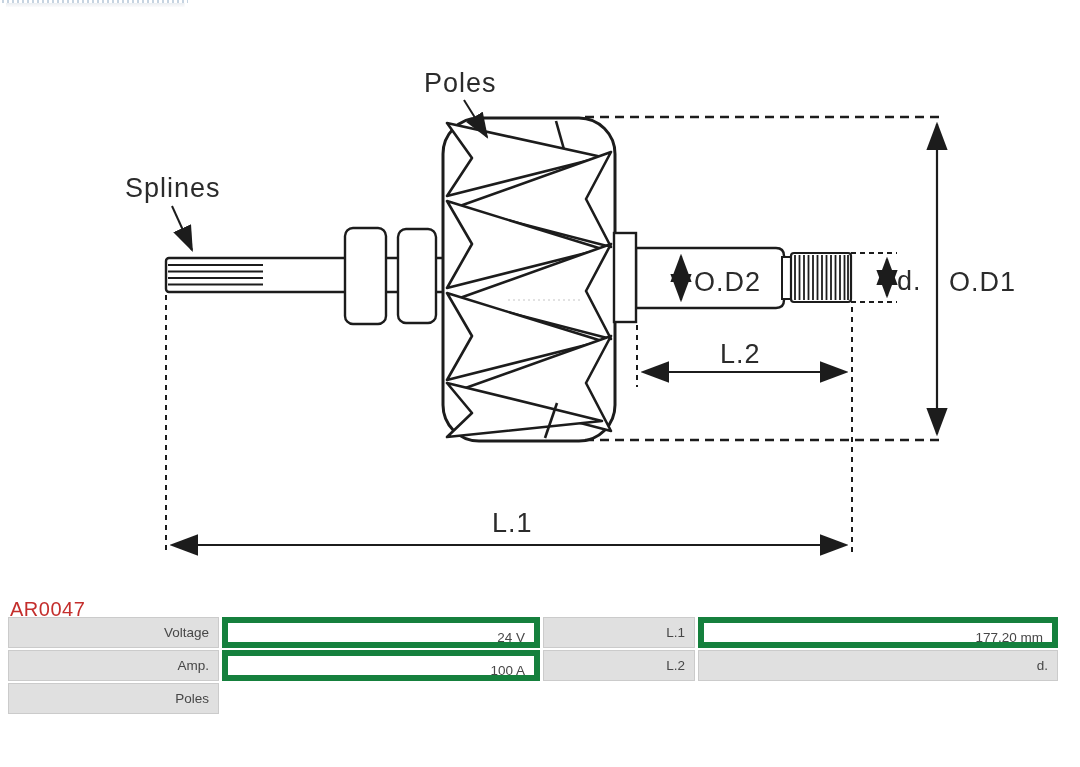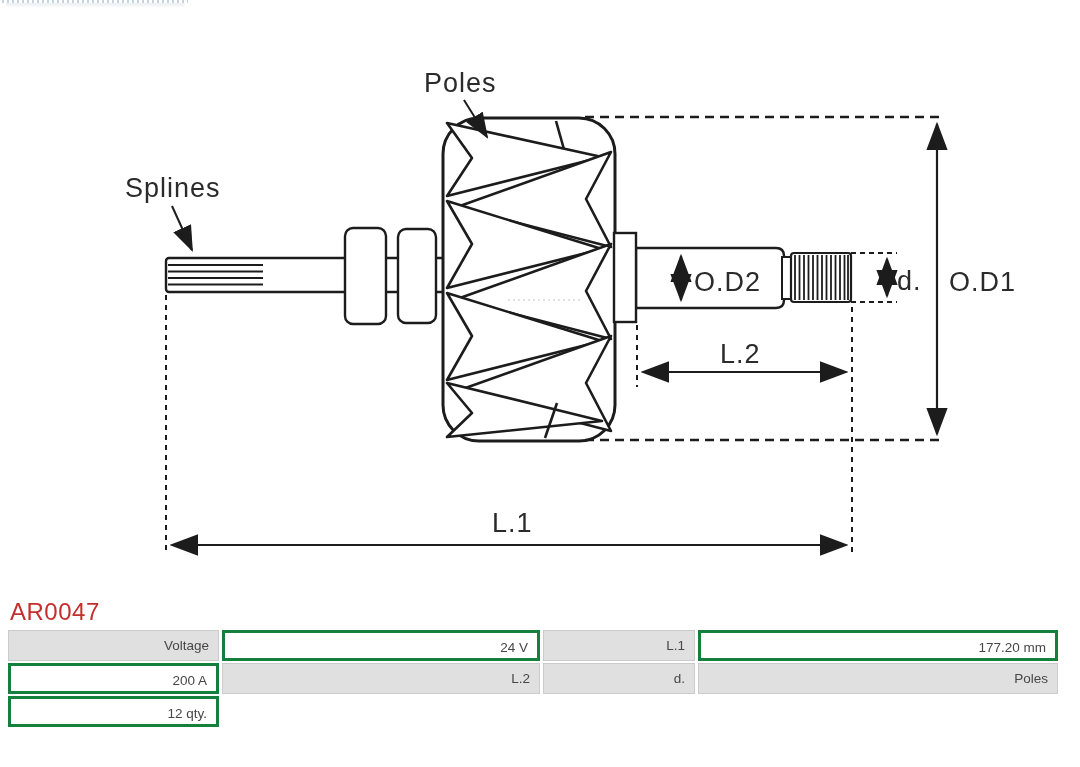--- a/index.html
+++ b/index.html
@@ -13,38 +13,38 @@
       repeating-linear-gradient(90deg, rgba(105,140,175,.38) 0 2px, rgba(255,255,255,0) 2px 5px) top/100% 3px no-repeat,
       linear-gradient(rgba(150,165,185,.20), rgba(150,165,185,.04)) bottom/96% 4px no-repeat;
   }
   #diagram{position:absolute;left:0;top:0;}
   .dlabel{
     fill:#2b2b2b;font-family:"Liberation Sans", sans-serif;
     font-size:27px;letter-spacing:1px;
   }
   .part-number{
     position:absolute;left:10px;top:598px;
-    font-size:24px;letter-spacing:.5px;color:#c42e2c;
+    font-size:20px;letter-spacing:.5px;color:#c42e2c;
   }
   .spec-table{
-    position:absolute;left:8px;top:630px;width:1050px;
+    position:absolute;left:8px;top:617px;width:1050px;
     display:grid;
     grid-template-columns:211px 318px 152px 360px;
     grid-auto-rows:31px;
     column-gap:3px;row-gap:2px;
   }
   .spec-table .cell{
     box-sizing:border-box;
     font-size:13.5px;color:#474747;
     line-height:29px;text-align:right;
     padding:0 9px 0 4px;white-space:nowrap;
     overflow:hidden;
   }
   .spec-table .lbl{background:#e0e0e0;border:1px solid #cbcbcb;}
-  .spec-table .val{background:#ffffff;border:3px solid #15803d;}
+  .spec-table .val{background:#ffffff;border:6px solid #15803d;}
 </style>
 </head>
 <body>
 
 <div class="logo-sliver"></div>
 
 <svg id="diagram" width="1080" height="600" viewBox="0 0 1080 600">
   <defs>
     <marker id="ah" viewBox="0 0 12 9" refX="11" refY="4.5" markerWidth="13" markerHeight="10" orient="auto-start-reverse">
       <path d="M0,0 L12,4.5 L0,9 Z" fill="#1c1c1c"></path>
@@ -136,20 +136,20 @@
 
 <div class="part-number">AR0047</div>
 
 <div class="spec-table">
 
   <div class="cell lbl">Voltage</div>
   <div class="cell val">24 V</div>
   <div class="cell lbl">L.1</div>
   <div class="cell val">177.20 mm</div>
 
-  <div class="cell val">200 A</div>
+  <div class="cell lbl">Amp.</div>
+  <div class="cell val">100 A</div>
   <div class="cell lbl">L.2</div>
 
   <div class="cell lbl">d.</div>
 
   <div class="cell lbl">Poles</div>
-  <div class="cell val">12 qty.</div>
 </div>
 
 </body></html>

